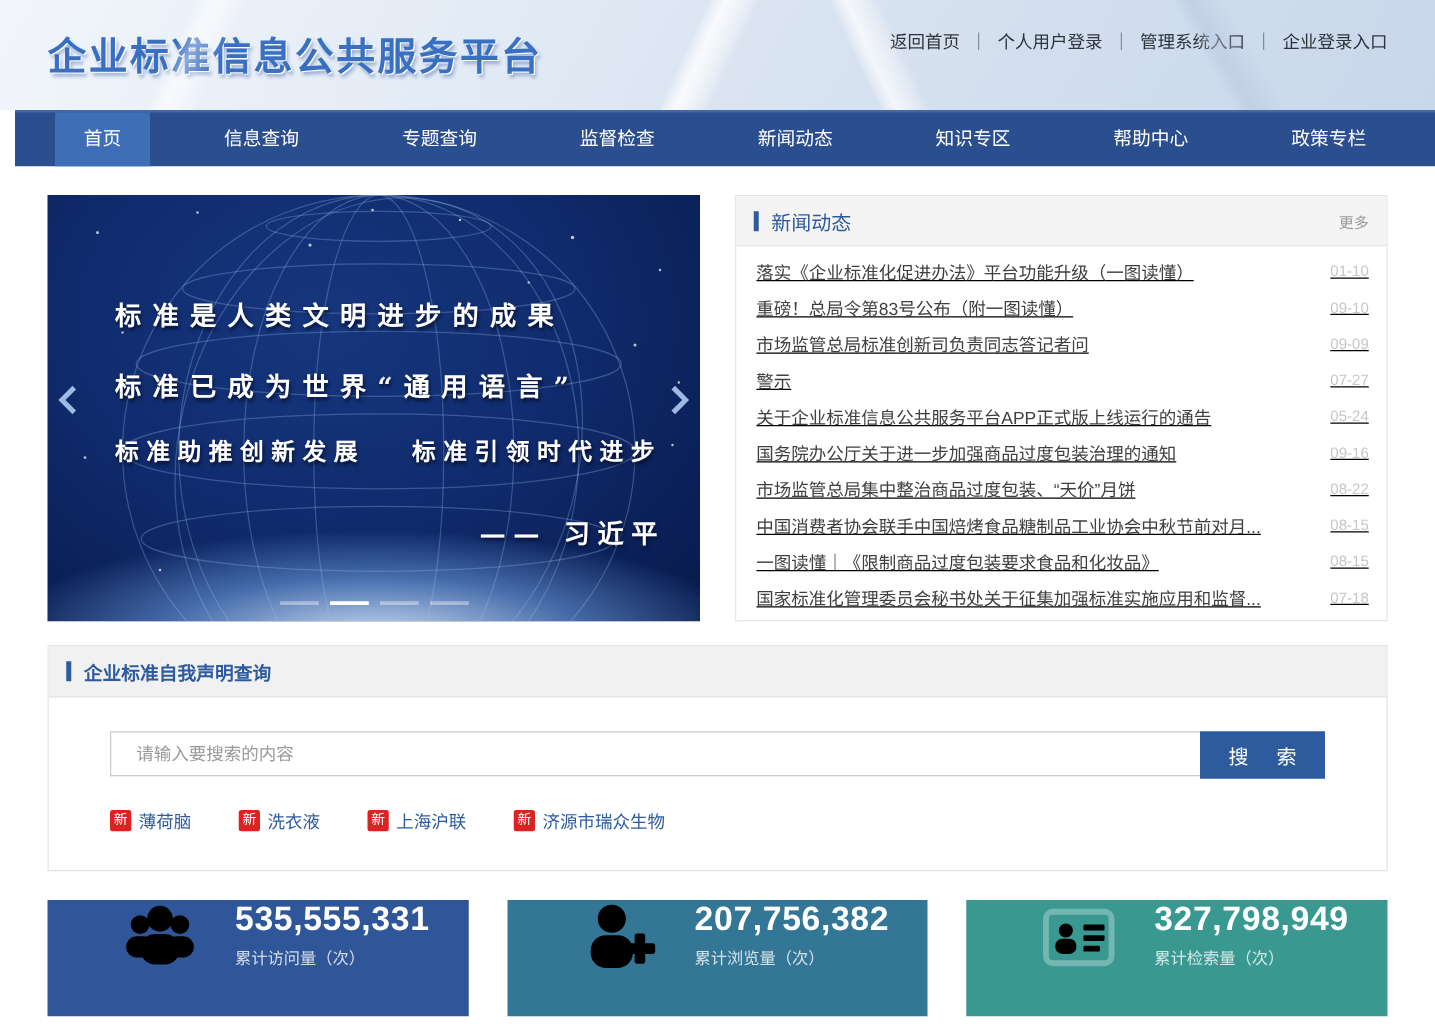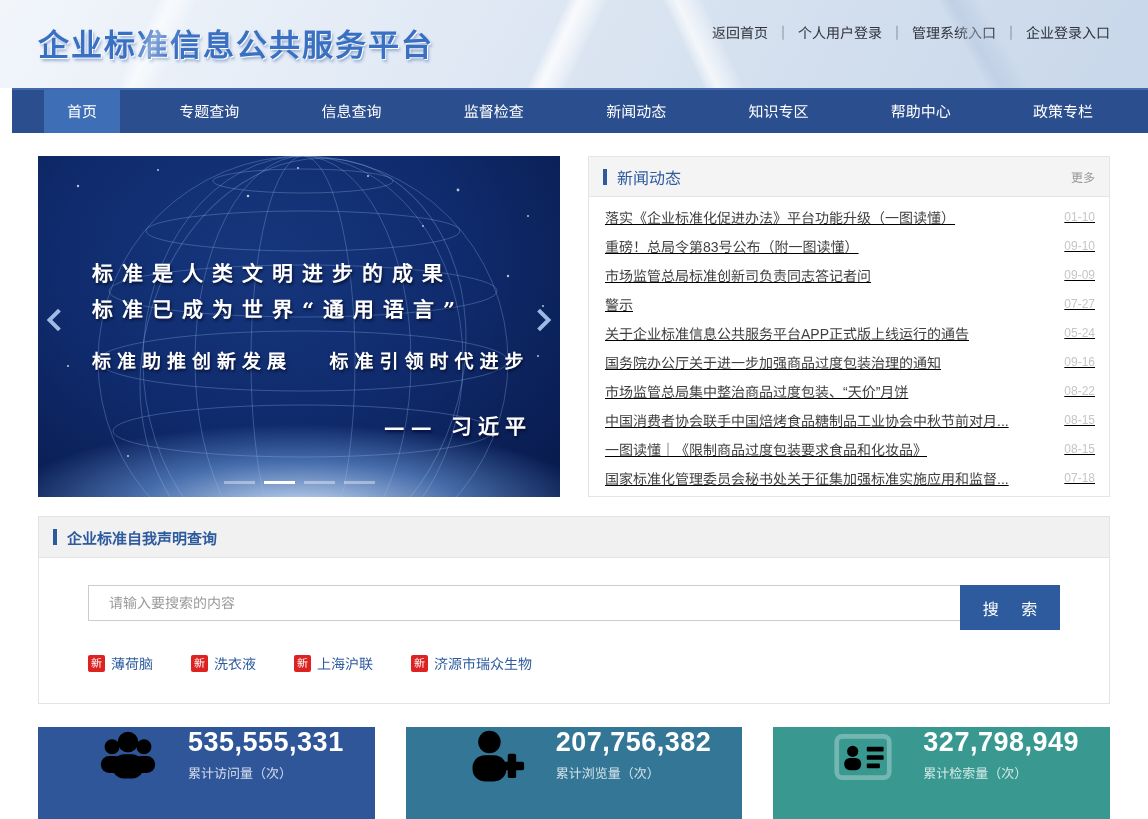--- a/index.html
+++ b/index.html
@@ -51,21 +51,21 @@
     background:
       radial-gradient(ellipse 420px 120px at 50% 104%, rgba(214,233,255,.95) 0%, rgba(120,170,235,.55) 40%, rgba(40,80,170,.0) 72%),
       radial-gradient(ellipse at 42% 30%, #16367d 0%, #102c6e 45%, #0b2058 78%, #081a4b 100%);
   }
   .globe { position:absolute; inset:0; opacity:.9; }
   .slide-line {
     position:absolute; left:54px; color:#fff; white-space:nowrap;
     font-family:"DejaVu Serif","Liberation Serif",serif; font-weight:bold;
     font-size:21px; letter-spacing:9px; text-shadow:1px 2px 3px rgba(0,0,20,.65);
   }
-  .slide-line.l1 { top:80px;margin-top:21px; }
+  .slide-line.l1 { top:80px; }
   .slide-line.l2 { top:137px; }
   .slide-line.l3 { top:190px; font-size:19px; letter-spacing:6px; }
   .slide-sign {
     position:absolute; right:28px; top:254px; color:#fff; font-weight:bold;
     font-family:"DejaVu Serif","Liberation Serif",serif; font-size:21px;
     letter-spacing:6px; text-shadow:1px 2px 3px rgba(0,0,20,.65);
   }
   .car-arrow {
     position:absolute; top:156px; width:16px; height:16px; cursor:pointer;
     border-left:4px solid rgba(165,195,235,.95); border-bottom:4px solid rgba(165,195,235,.95);
@@ -96,21 +96,21 @@
   .search-panel .panel-head { height:41px; background:#f1f1f1; border-bottom:1px solid #e3e3e3; }
   .search-panel .panel-title { font-size:15px; font-weight:bold; }
   .search-body { padding:27px 49px 30px 49px; }
   .search-row { display:flex; }
   .search-input {
     flex:1; height:36px; border:1px solid #ccc; border-right:none; padding:0 20px;
     font-size:14px; color:#333; outline:none; font-family:inherit;
   }
   .search-input::placeholder { color:#9a9a9a; }
   .search-btn {
-    width:100px; height:45px; background:#2e5b9e; color:#fff; border:none;
+    width:100px; height:38px; background:#2e5b9e; color:#fff; border:none;
     font-size:16px; letter-spacing:9px; text-indent:9px; cursor:pointer; font-family:inherit;
   }
   .tag-row { display:flex; gap:38px; margin-top:23px; align-items:center; }
   .tag { display:flex; align-items:center; cursor:pointer; text-decoration:none; }
   .tag-badge {
     width:17px; height:17px; background:#dd2222; color:#fff; font-size:11px;
     line-height:17px; text-align:center; border-radius:2px; margin-right:6px; flex:none;
   }
   .tag-label { font-size:14px; color:#2e5b9e; }
 
@@ -154,22 +154,22 @@
   <div class="logo">企业标准信息公共服务平台</div>
   <nav class="top-links">
     
   <a>返回首页</a><a>个人用户登录</a><a>管理系统入口</a><a>企业登录入口</a></nav>
 </header>
 
 <nav class="main-nav">
   <div class="container">
 
   <div class="nav-item active">首页</div>
+      <div class="nav-item">信息查询</div>
       <div class="nav-item">专题查询</div>
-      <div class="nav-item">信息查询</div>
       <div class="nav-item">监督检查</div>
       <div class="nav-item">新闻动态</div>
       <div class="nav-item">知识专区</div>
       <div class="nav-item">帮助中心</div>
       <div class="nav-item">政策专栏</div>
     </div>
 </nav>
 
 <div class="container">
 

